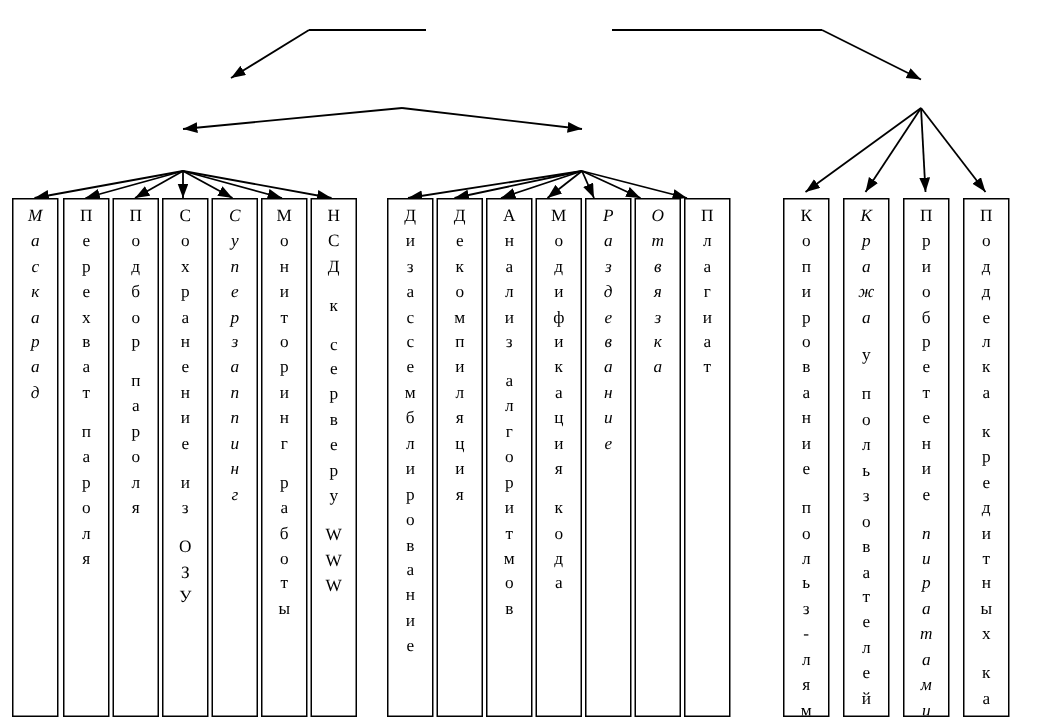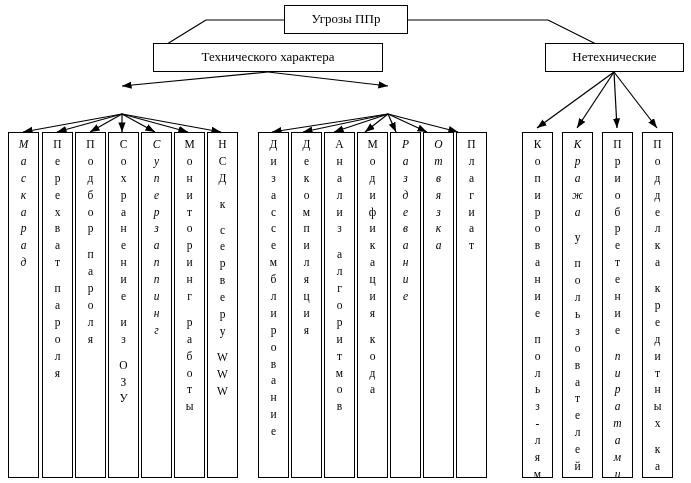--- a/index.html
+++ b/index.html
@@ -106,31 +106,22 @@
 
     <path d="M388,114 L272,132" stroke="#000" stroke-width="1.2" fill="none" marker-end="url(#arr)"></path>
     <path d="M388,114 L303,132" stroke="#000" stroke-width="1.2" fill="none" marker-end="url(#arr)"></path>
     <path d="M388,114 L334,132" stroke="#000" stroke-width="1.2" fill="none" marker-end="url(#arr)"></path>
     <path d="M388,114 L365,132" stroke="#000" stroke-width="1.2" fill="none" marker-end="url(#arr)"></path>
     <path d="M388,114 L396,132" stroke="#000" stroke-width="1.2" fill="none" marker-end="url(#arr)"></path>
     <path d="M388,114 L427,132" stroke="#000" stroke-width="1.2" fill="none" marker-end="url(#arr)"></path>
     <path d="M388,114 L458,132" stroke="#000" stroke-width="1.2" fill="none" marker-end="url(#arr)"></path>
   </svg>
 
-  <div class="node" style="left:284px; top:5px; width:124px; height:29px;">
-    <span>Угрозы ППр</span>
-  </div>
 
-  <div class="node" style="left:153px; top:43px; width:230px; height:29px;">
-    <span>Технического характера</span>
-  </div>
 
-  <div class="node" style="left:545px; top:43px; width:139px; height:29px;">
-    <span>Нетехнические</span>
-  </div>
 
 
 
   <div class="leaf" style="left:8px; top:132px; width:31px; height:346px;">
     <span class="vtext"><span class="ital-run"><span style="display: block;">М</span><span style="display: block;">а</span><span style="display: block;">с</span><span style="display: block;">к</span><span style="display: block;">а</span><span style="display: block;">р</span><span style="display: block;">а</span><span style="display: block;">д</span></span></span>
   </div>
   <div class="leaf" style="left:42px; top:132px; width:31px; height:346px;">
     <span class="vtext"><span class="norm-run"><span style="display: block;">П</span><span style="display: block;">е</span><span style="display: block;">р</span><span style="display: block;">е</span><span style="display: block;">х</span><span style="display: block;">в</span><span style="display: block;">а</span><span style="display: block;">т</span></span><span class="sp"></span><span class="norm-run"><span style="display: block;">п</span><span style="display: block;">а</span><span style="display: block;">р</span><span style="display: block;">о</span><span style="display: block;">л</span><span style="display: block;">я</span></span></span>
   </div>
   <div class="leaf" style="left:75px; top:132px; width:31px; height:346px;">

